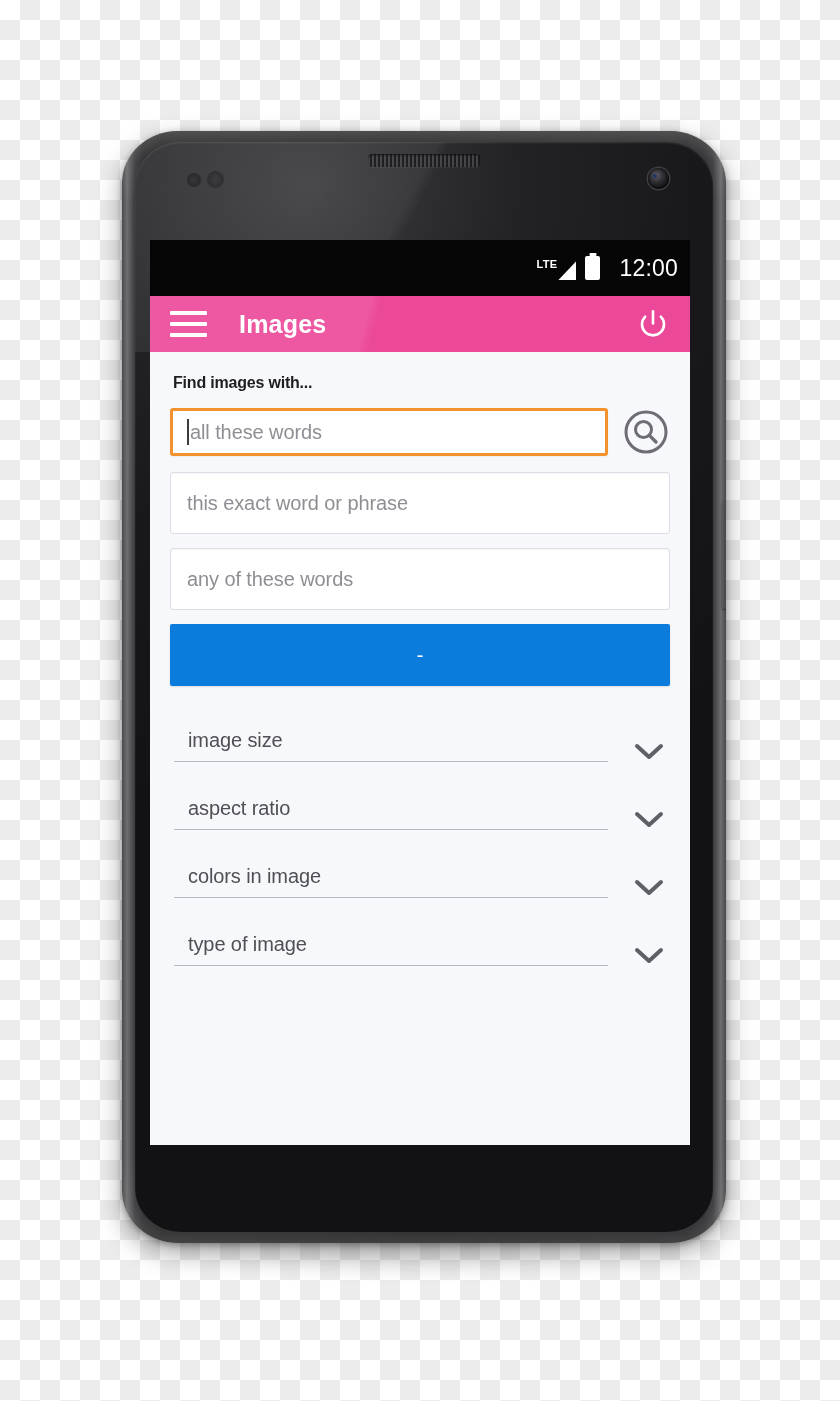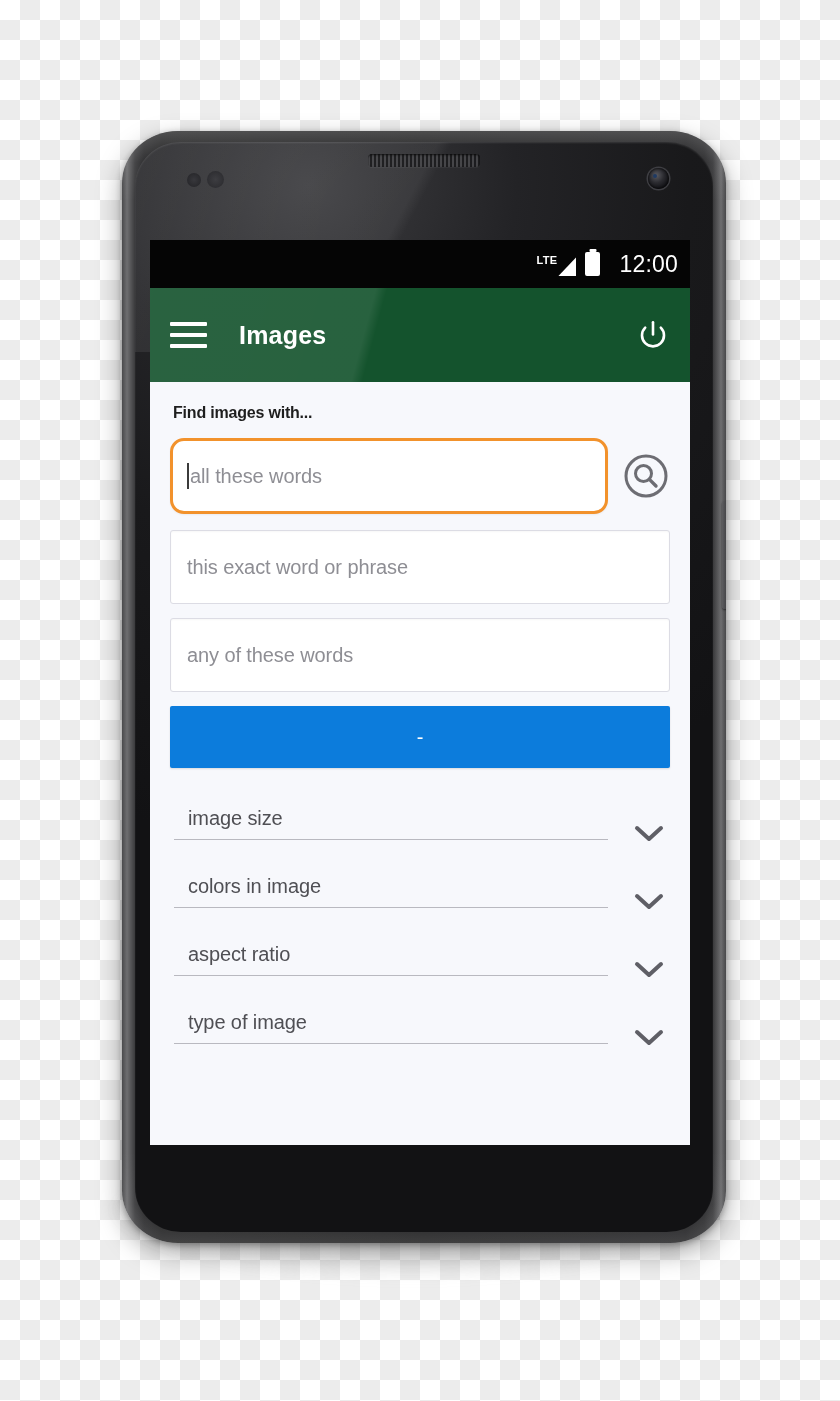--- a/index.html
+++ b/index.html
@@ -99,21 +99,21 @@
   }
 
   
   .screen{
     position:absolute;left:150px;top:240px;width:540px;height:905px;
     background:#f7f8fc;overflow:hidden;
   }
 
   
   .status-bar{
-    height:48px;background:#050505;color:#ffffff;
+    height:56px;background:#050505;color:#ffffff;
     display:flex;align-items:center;justify-content:flex-end;
     padding-right:12px;box-sizing:border-box;gap:9px;
   }
   .sig-wrap{display:flex;align-items:flex-end;gap:1px;height:24px;}
   .lte-label{font-size:11px;font-weight:bold;line-height:1;letter-spacing:.3px;margin-bottom:10px;}
   .sig-tri{
     width:18px;height:19px;background:#ffffff;
     clip-path:polygon(100% 0,100% 100%,0 100%);
   }
   .batt{
@@ -121,21 +121,21 @@
     background:#ffffff;position:relative;box-sizing:border-box;
   }
   .batt::before{
     content:"";position:absolute;left:50%;top:-5px;transform:translateX(-50%);
     width:7px;height:3px;background:#ffffff;border-radius:1px;
   }
   .clock{font-size:23px;font-weight:400;letter-spacing:.2px;margin-left:10px;}
 
   
   .app-bar{
-    position:relative;height:94px;background:#14532d;
+    position:relative;height:56px;background:#ec4899;
     display:flex;align-items:center;padding:0 20px;box-sizing:border-box;
     overflow:hidden;
     justify-content:center;
   }
   .app-bar-glare{
     position:absolute;left:0;top:0;width:100%;height:100%;
     background:linear-gradient(105deg, rgba(255,255,255,.09) 0%, rgba(255,255,255,.085) 40%, rgba(255,255,255,0) 42%);
     pointer-events:none;
   }
   .hamburger{
@@ -150,46 +150,46 @@
   .power-icon{margin-left:auto;position:relative;z-index:2;cursor:pointer;line-height:0;}
 
   
   .content{padding:22px 20px 0 20px;box-sizing:border-box;}
   .section-title{
     font-size:16px;font-weight:bold;color:#1e1e1e;margin:0 0 16px 3px;letter-spacing:-.2px;
   }
 
   .first-row{display:flex;align-items:center;gap:14px;margin-bottom:16px;}
   .input-focused{
-    flex:1;height:76px;box-sizing:border-box;
-    border:3px solid #f2922c;border-radius:14px;background:#ffffff;
+    flex:1;height:48px;box-sizing:border-box;
+    border:3px solid #f2922c;border-radius:3px;background:#ffffff;
     display:flex;align-items:center;padding:0 14px;
     box-shadow:0 1px 2px rgba(0,0,0,.05);
   }
   .caret{width:2px;height:26px;background:#3b3b3b;margin-right:1px;}
   .ph{color:#8e8e94;font-size:20px;letter-spacing:-.1px;}
   .search-btn{width:48px;height:48px;flex:0 0 48px;cursor:pointer;line-height:0;}
 
   .input-plain{
-    height:74px;box-sizing:border-box;margin-bottom:14px;
+    height:62px;box-sizing:border-box;margin-bottom:14px;
     border:1px solid #dcdce4;border-radius:3px;background:#ffffff;
     display:flex;align-items:center;padding:0 16px;
     box-shadow:inset 0 1px 2px rgba(0,0,0,.035);
   }
 
   .primary-button{
     display:block;width:100%;height:62px;margin-top:14px;margin-bottom:34px;
     background:#0c7cdc;border:none;border-radius:2px;cursor:pointer;
     color:#ffffff;font-size:20px;font-family:"Liberation Sans", sans-serif;
     box-shadow:0 1px 2px rgba(0,0,0,.12);
   }
 
   .filters{padding:0 4px;}
   .filter-row{
-    display:flex;align-items:center;gap:24px;margin-bottom:26px;cursor:pointer;
+    display:flex;align-items:flex-end;gap:24px;margin-bottom:26px;cursor:pointer;
   }
   .filter-field{flex:1;}
   .filter-label{font-size:20px;color:#4f4f54;padding:0 0 9px 14px;letter-spacing:-.1px;}
   .filter-rule{height:1px;background:#b9b9c0;}
   .chev{width:34px;flex:0 0 34px;padding-top:22px;line-height:0;}
 </style>
 </head>
 <body>
 
 <div class="phone-shadow"></div>
@@ -272,33 +272,33 @@
         </div>
         <div class="chev">
           <svg width="34" height="20" viewBox="0 0 34 20" aria-hidden="true">
             <polyline points="5,4 17,15 29,4" fill="none" stroke="#5f5f66" stroke-width="4" stroke-linecap="round" stroke-linejoin="round"></polyline>
           </svg>
         </div>
       </div>
 
       <div class="filter-row">
         <div class="filter-field">
-          <div class="filter-label">colors in image</div>
+          <div class="filter-label">aspect ratio</div>
           <div class="filter-rule"></div>
         </div>
         <div class="chev">
           <svg width="34" height="20" viewBox="0 0 34 20" aria-hidden="true">
             <polyline points="5,4 17,15 29,4" fill="none" stroke="#5f5f66" stroke-width="4" stroke-linecap="round" stroke-linejoin="round"></polyline>
           </svg>
         </div>
       </div>
 
       <div class="filter-row">
         <div class="filter-field">
-          <div class="filter-label">aspect ratio</div>
+          <div class="filter-label">colors in image</div>
           <div class="filter-rule"></div>
         </div>
         <div class="chev">
           <svg width="34" height="20" viewBox="0 0 34 20" aria-hidden="true">
             <polyline points="5,4 17,15 29,4" fill="none" stroke="#5f5f66" stroke-width="4" stroke-linecap="round" stroke-linejoin="round"></polyline>
           </svg>
         </div>
       </div>
 
       <div class="filter-row">

